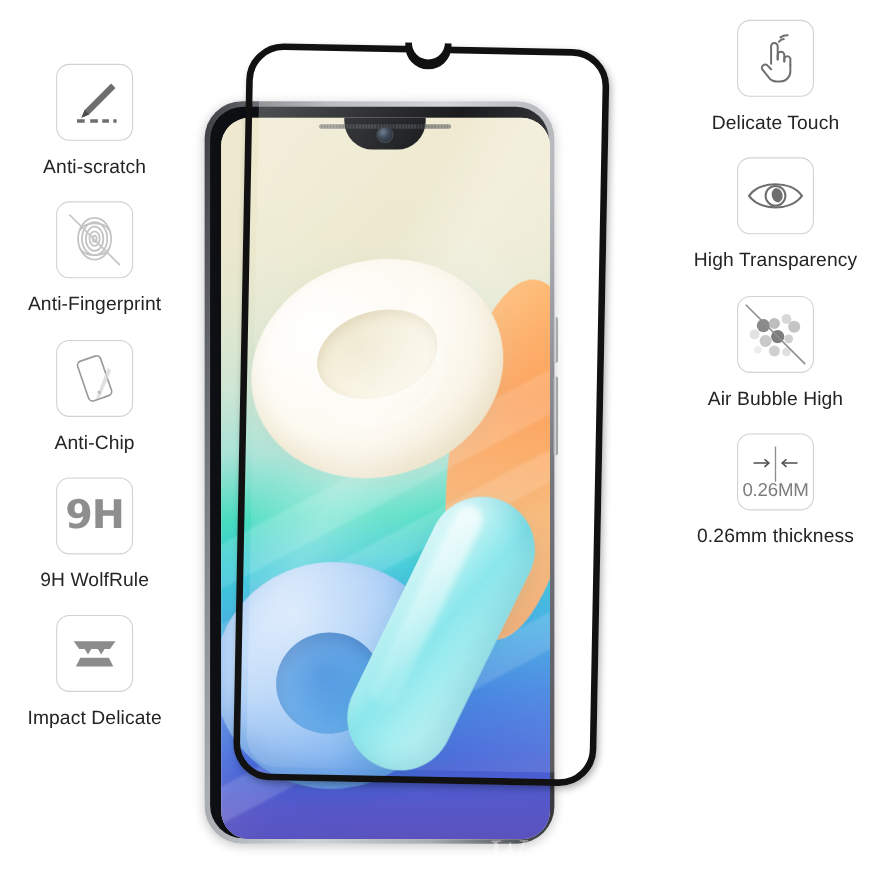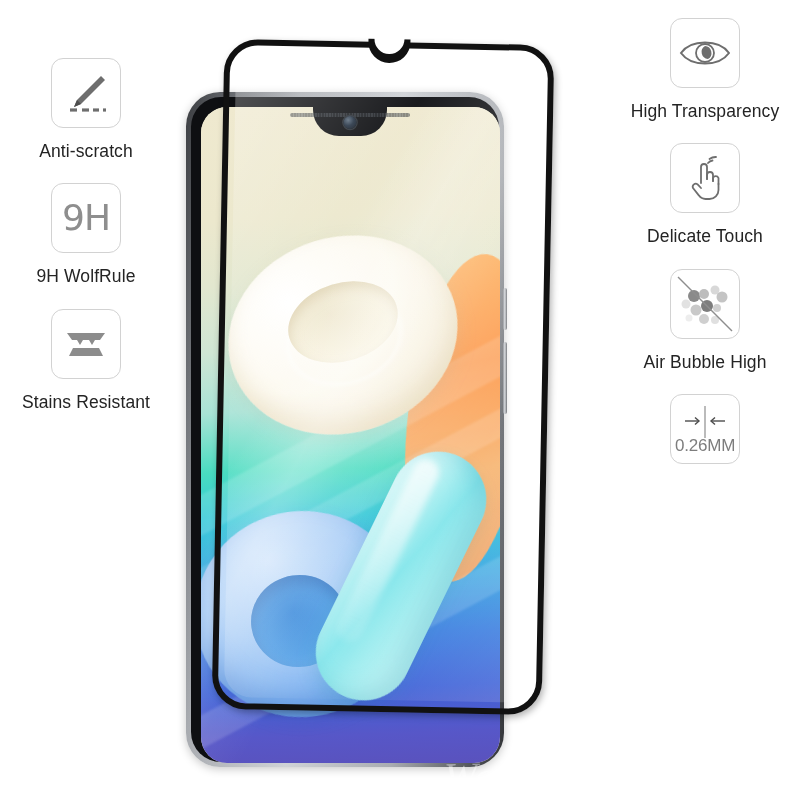--- a/index.html
+++ b/index.html
@@ -58,21 +58,21 @@
     letter-spacing: .1px;
     white-space: nowrap;
     line-height: 1.1;
   }
   .col-right .feature-label { font-size: 17.5px; }
 
   .hardness-text {
     font-size: 36px;
     color: #8e8e8e;
     font-family: "DejaVu Sans", sans-serif;
-    font-weight: 400;
+    font-weight: 700;
     letter-spacing: -1px;
     line-height: 1;
   }
   .thickness-text {
     position: absolute;
     bottom: 7px; left: 0; right: 0;
     text-align: center;
     font-size: 17px;
     color: #7d7d7d;
     letter-spacing: -.2px;
@@ -314,39 +314,68 @@
             <line x1="9" y1="42" x2="16" y2="42"></line>
             <line x1="21" y1="42" x2="28" y2="42"></line>
             <line x1="32" y1="42" x2="38" y2="42"></line>
             <line x1="42" y1="42" x2="45" y2="42"></line>
           </g>
         </svg>
       </div>
       <div class="feature-label">Anti-scratch</div>
     </div>
 
-
+    <div class="feature">
+      <div class="feature-icon-box">
+        <svg width="54" height="54" viewBox="0 0 54 54">
+          <g fill="none" stroke="#c3c3c3" stroke-width="1.6" stroke-linecap="round">
+            <ellipse cx="27" cy="26" rx="15" ry="19"></ellipse>
+            <ellipse cx="27" cy="26" rx="11.5" ry="15"></ellipse>
+            <ellipse cx="27" cy="26" rx="8" ry="11"></ellipse>
+            <ellipse cx="27" cy="26" rx="4.6" ry="6.6"></ellipse>
+            <ellipse cx="27" cy="26" rx="1.8" ry="2.8"></ellipse>
+            <path d="M14 18 C18 10, 36 10, 40 18"></path>
+            <path d="M14 35 C18 43, 36 43, 40 35"></path>
+          </g>
+          <line x1="4" y1="4" x2="50" y2="50" stroke="#c3c3c3" stroke-width="1.5"></line>
+        </svg>
+      </div>
+      <div class="feature-label">Anti-Fingerprint</div>
+    </div>
+
+    <div class="feature">
+      <div class="feature-icon-box">
+        <svg width="52" height="52" viewBox="0 0 52 52">
+          <g transform="rotate(-19 26 26)">
+            <rect x="15" y="7" width="22" height="38" rx="4" fill="#ffffff" stroke="#9a9a9a" stroke-width="1.5"></rect>
+            <circle cx="26" cy="39.5" r="1.5" fill="#6e6e6e"></circle>
+          </g>
+          <path d="M38 16 L41 19 L31 43 L27 45 Z" fill="#d9d9d9" opacity=".8"></path>
+        </svg>
+      </div>
+      <div class="feature-label">Anti-Chip</div>
+    </div>
 
     <div class="feature">
       <div class="feature-icon-box">
         <span class="hardness-text">9H</span>
       </div>
       <div class="feature-label">9H WolfRule</div>
     </div>
 
     <div class="feature">
       <div class="feature-icon-box">
         <svg width="52" height="52" viewBox="0 0 52 52">
           <polygon points="12,22 40,22 45,15 7,15" fill="#8c8c8c"></polygon>
           <polygon points="9,38 43,38 39,30 13,30" fill="#8c8c8c"></polygon>
           <polygon points="17,22 23,22 20,27" fill="#8c8c8c"></polygon>
           <polygon points="29,22 35,22 32,27" fill="#8c8c8c"></polygon>
         </svg>
       </div>
-      <div class="feature-label">Stains Resistant</div>
+      <div class="feature-label">Impact Delicate</div>
     </div>
 
   </div>
 
   <div id="phone-wrap">
     <div id="phone-body">
       <div id="phone-bezel">
         <div id="phone-screen">
           <div class="wp wp-base"></div>
           <div class="torus wp-orange"></div>
@@ -380,43 +409,43 @@
       <div id="protector-glass"></div>
     </div>
     <div id="protector-notch"></div>
     <div id="protector-notch-inner"></div>
   </div>
 
   <div class="feature-col col-right">
 
     <div class="feature">
       <div class="feature-icon-box">
-        <svg width="54" height="40" viewBox="0 0 54 40">
-          <path d="M3 20 C13 6, 41 6, 51 20 C41 34, 13 34, 3 20 Z" fill="none" stroke="#6e6e6e" stroke-width="2"></path>
-          <circle cx="27" cy="20" r="9" fill="none" stroke="#6e6e6e" stroke-width="1.8"></circle>
-          <path d="M27 13 a7 7 0 0 1 3 13 a7 7 0 0 1 -3 -13 Z" fill="#6e6e6e"></path>
-        </svg>
-      </div>
-      <div class="feature-label">High Transparency</div>
-    </div>
-
-    <div class="feature">
-      <div class="feature-icon-box">
         <svg width="50" height="50" viewBox="0 0 50 50">
           <g fill="none" stroke="#6e6e6e" stroke-width="1.8" stroke-linecap="round" stroke-linejoin="round">
             <path d="M21 30 L21 14 a3 3 0 0 1 6 0 L27 26"></path>
             <path d="M27 26 L27 22 a3 3 0 0 1 6 0 L33 28"></path>
             <path d="M33 28 L33 25 a3 3 0 0 1 5.5 0 L38.5 31"></path>
             <path d="M38.5 31 v6 a9 9 0 0 1 -9 9 h-4 a8 8 0 0 1 -6.5 -3.4 L13 35 a3 3 0 0 1 4.6 -3.6 L21 35"></path>
             <path d="M28 10 a7 7 0 0 1 4.5 -2.5"></path>
             <path d="M29.5 6 a10 10 0 0 1 6.5 -2"></path>
           </g>
         </svg>
       </div>
       <div class="feature-label">Delicate Touch</div>
+    </div>
+
+    <div class="feature">
+      <div class="feature-icon-box">
+        <svg width="54" height="40" viewBox="0 0 54 40">
+          <path d="M3 20 C13 6, 41 6, 51 20 C41 34, 13 34, 3 20 Z" fill="none" stroke="#6e6e6e" stroke-width="2"></path>
+          <circle cx="27" cy="20" r="9" fill="none" stroke="#6e6e6e" stroke-width="1.8"></circle>
+          <path d="M27 13 a7 7 0 0 1 3 13 a7 7 0 0 1 -3 -13 Z" fill="#6e6e6e"></path>
+        </svg>
+      </div>
+      <div class="feature-label">High Transparency</div>
     </div>
 
 
     <div class="feature">
       <div class="feature-icon-box">
         <svg width="62" height="62" viewBox="0 0 62 62">
           <circle cx="20" cy="23" r="6" fill="#8a8a8a"></circle>
           <circle cx="30" cy="21" r="5" fill="#bdbdbd"></circle>
           <circle cx="41" cy="17" r="4.5" fill="#d8d8d8"></circle>
           <circle cx="48" cy="24" r="5.5" fill="#c4c4c4"></circle>
@@ -439,17 +468,18 @@
           <line x1="30" y1="2" x2="30" y2="34" stroke="#8e8e8e" stroke-width="1.2"></line>
           <g stroke="#4d4d4d" stroke-width="1.4" fill="none">
             <line x1="10" y1="17" x2="24" y2="17"></line>
             <polyline points="20,13.5 24,17 20,20.5"></polyline>
             <line x1="50" y1="17" x2="36" y2="17"></line>
             <polyline points="40,13.5 36,17 40,20.5"></polyline>
           </g>
         </svg>
         <span class="thickness-text">0.26MM</span>
       </div>
+      <div class="feature-label">0.26mm thickness</div>
     </div>
 
   </div>
 
 </div>
 
 </body></html>

